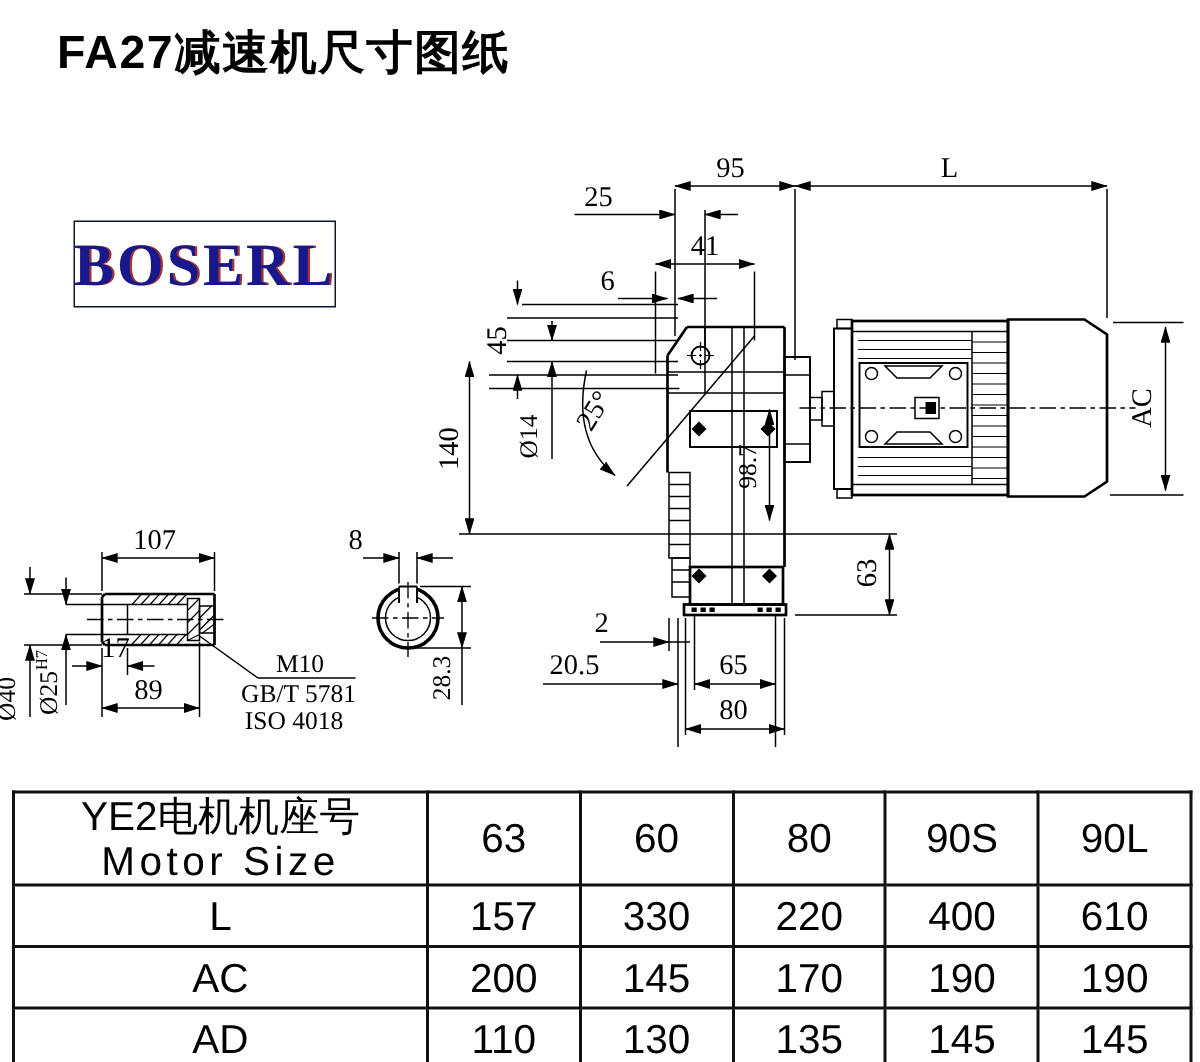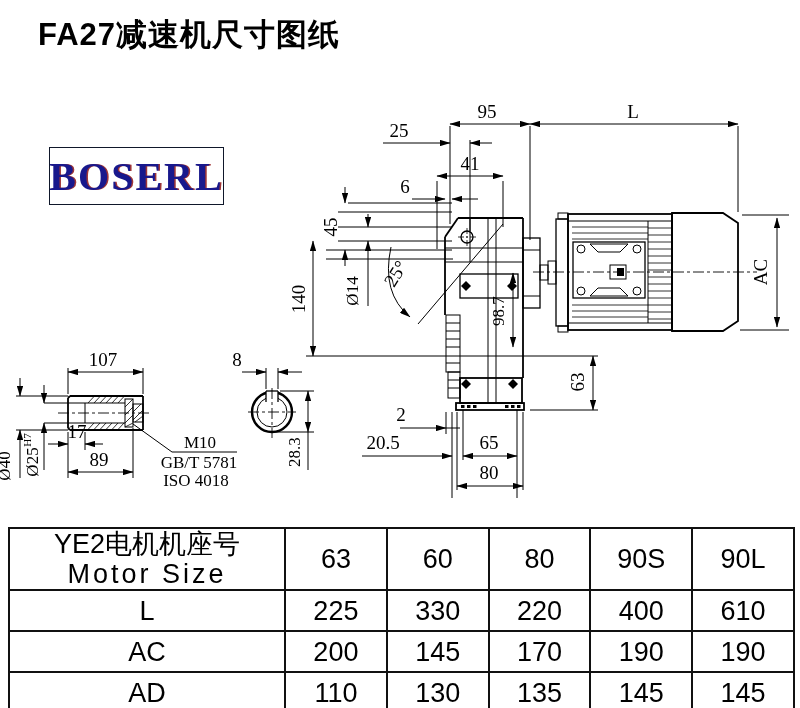--- a/index.html
+++ b/index.html
@@ -289,21 +289,21 @@
       <div class="hdr2">Motor Size</div>
     </td>
     <td>63</td>
     <td>60</td>
     <td>80</td>
     <td>90S</td>
     <td>90L</td>
   </tr>
   <tr style="height:41px;">
     <td class="lbl">L</td>
-    <td>225</td>
+    <td>157</td>
     <td>330</td>
     <td>220</td>
     <td>400</td>
     <td>610</td>
   </tr>
   <tr style="height:41px;">
     <td class="lbl">AC</td>
     <td>200</td>
     <td>145</td>
     <td>170</td>

